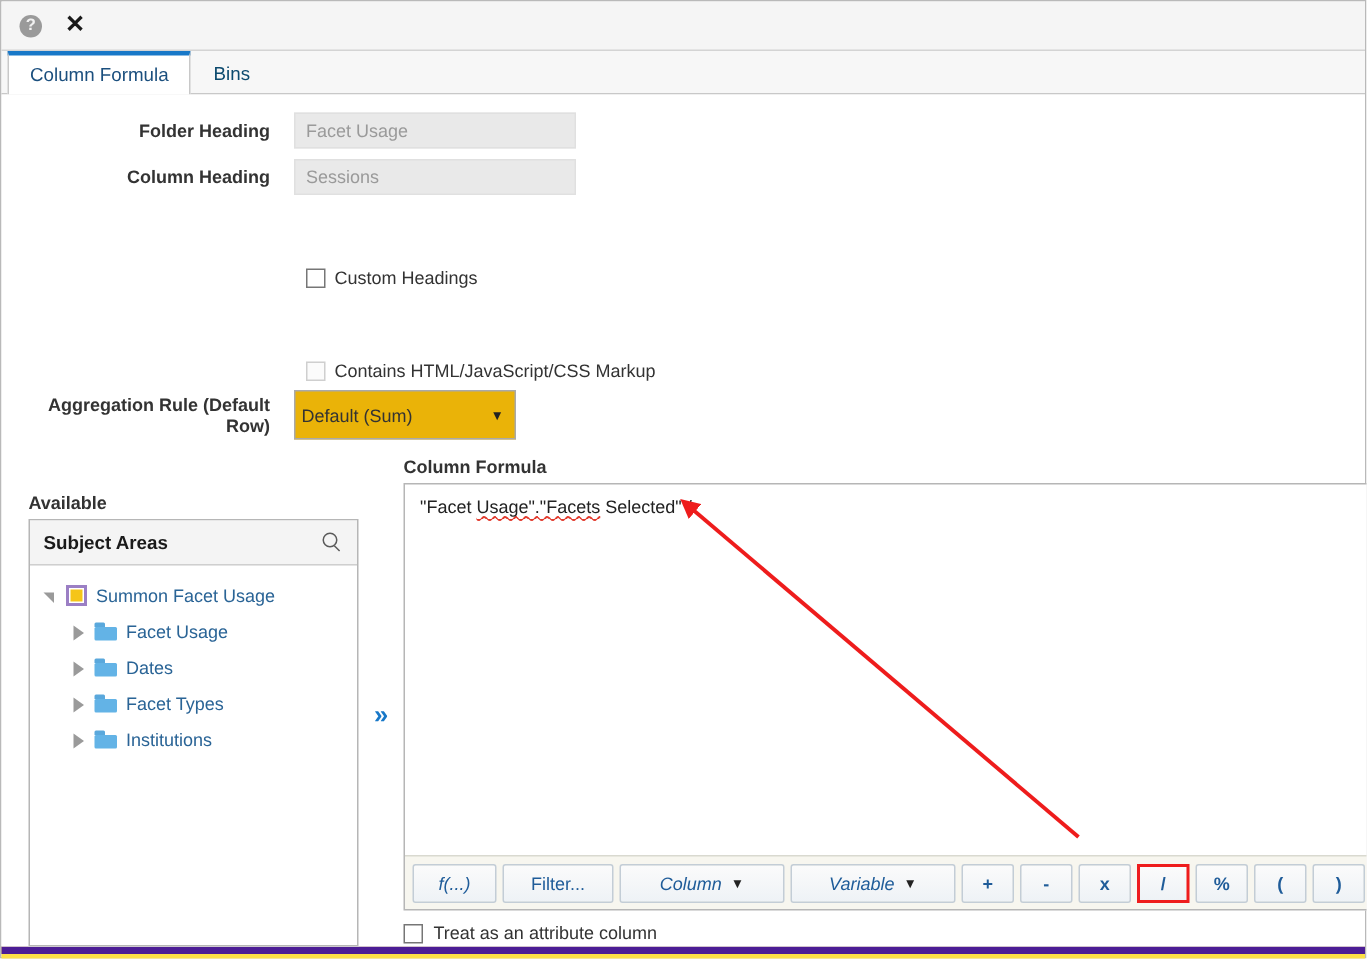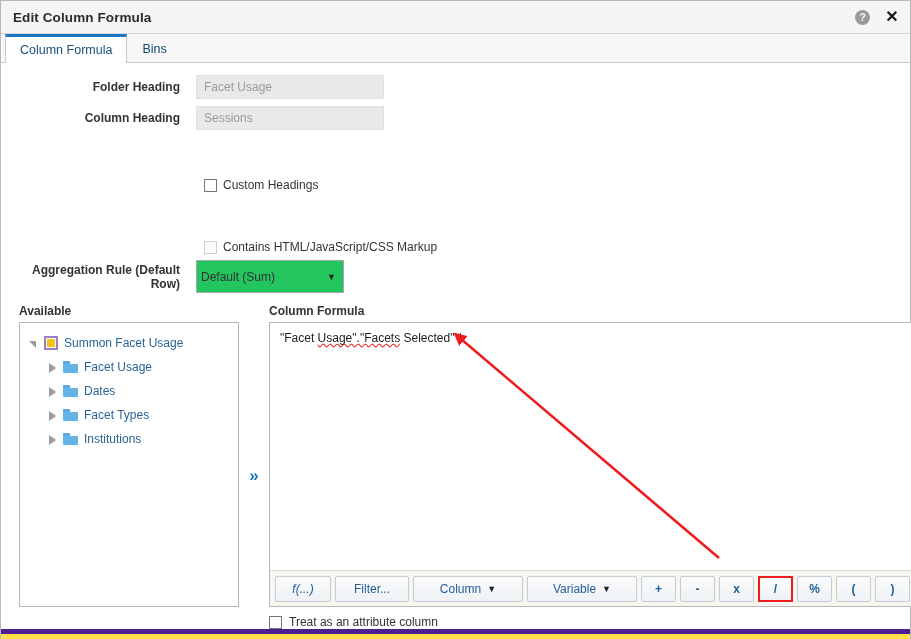--- a/index.html
+++ b/index.html
@@ -133,21 +133,21 @@
   }
   .cbox.disabled { border-color: #cfcfcf; background: #fbfbfb; cursor: default; }
   .check-label { font-size: 12px; color: #333; }
   .check-label.disabled { color: #333; }
 
   select.agg {
     width: 148px; height: 33px;
     font-size: 12px;
     font-family: "Liberation Sans", sans-serif;
     border: 1px solid #a9a9a9;
-    background: #22c55e;
+    background: #eab308;
     color: #333;
     padding-left: 4px;
     -webkit-appearance: none; appearance: none;
   }
   .select-wrap { position: relative; display: inline-block; }
   .select-arrow {
     position: absolute; right: 8px; top: 50%;
     transform: translateY(-50%);
     pointer-events: none;
     font-size: 9px; color: #222;
@@ -156,21 +156,21 @@
   
   #panels {
     display: flex;
     margin-top: 11px;
     padding: 0 10px 0 18px;
   }
   .panel-caption {
     font-size: 12px; font-weight: bold;
     color: #333; margin-bottom: 4px;
   }
-  #left-panel { width: 220px; flex: 0 0 auto; }
+  #left-panel { width: 220px; flex: 0 0 auto; margin-top: 24px; }
   #subject-box {
     border: 1px solid #b6b6b6;
     background: #fff;
     height: 285px;
     display: flex; flex-direction: column;
   }
   #subject-header {
     height: 30px;
     background: #f4f4f4;
     border-bottom: 1px solid #cfcfcf;
@@ -292,21 +292,21 @@
     border-radius: 2px;
     color: #1f5c99;
     font-size: 12px;
     display: flex; align-items: center; justify-content: center;
     gap: 6px; cursor: pointer;
     font-family: "Liberation Sans", sans-serif;
     padding: 0 8px;
     white-space: nowrap;
   }
   .tb-btn.wide { min-width: 74px; }
-  .tb-btn.wider { min-width: 110px; }
+  .tb-btn.wider { min-width: 110px; font-style: italic; }
   .tb-btn.op { width: 35px; padding: 0; font-weight: bold; }
   .tb-btn.fx { font-style: italic; min-width: 56px; }
   .tb-btn.highlight {
     border: 2px solid #ee1c1c;
     border-radius: 0;
   }
   .caret { font-size: 9px; color: #222; }
 
   #attr-row {
     display: flex; align-items: center; gap: 7px;
@@ -339,21 +339,20 @@
     width: 911px; height: 639px;
     pointer-events: none;
   }
 </style>
 </head>
 <body>
 
 <div id="dialog">
 
   <div id="titlebar">
-    <div id="title-text">Edit Column Formula</div>
     <div class="titlebar-icons">
       <div class="help-icon">?</div>
       <div class="close-icon">✕</div>
     </div>
   </div>
 
   <div id="tabstrip">
     <div class="tab active">
       <span>Column Formula</span>
     </div>
@@ -395,20 +394,24 @@
           <span class="select-arrow">▼</span>
         </span>
       </div>
     </div>
 
     <div id="panels">
 
       <div id="left-panel">
         <div class="panel-caption">Available</div>
         <div id="subject-box">
+          <div id="subject-header">
+            <div id="subject-header-title">Subject Areas</div>
+            <div class="search-icon"></div>
+          </div>
           <div id="tree">
 
             <div class="tree-node root">
               <span class="tri tri-down"></span>
               <span class="sa-icon"></span>
               <span class="tree-label">Summon Facet Usage</span>
             </div>
 
             <div class="tree-node child">
               <span class="tri tri-right"></span>

